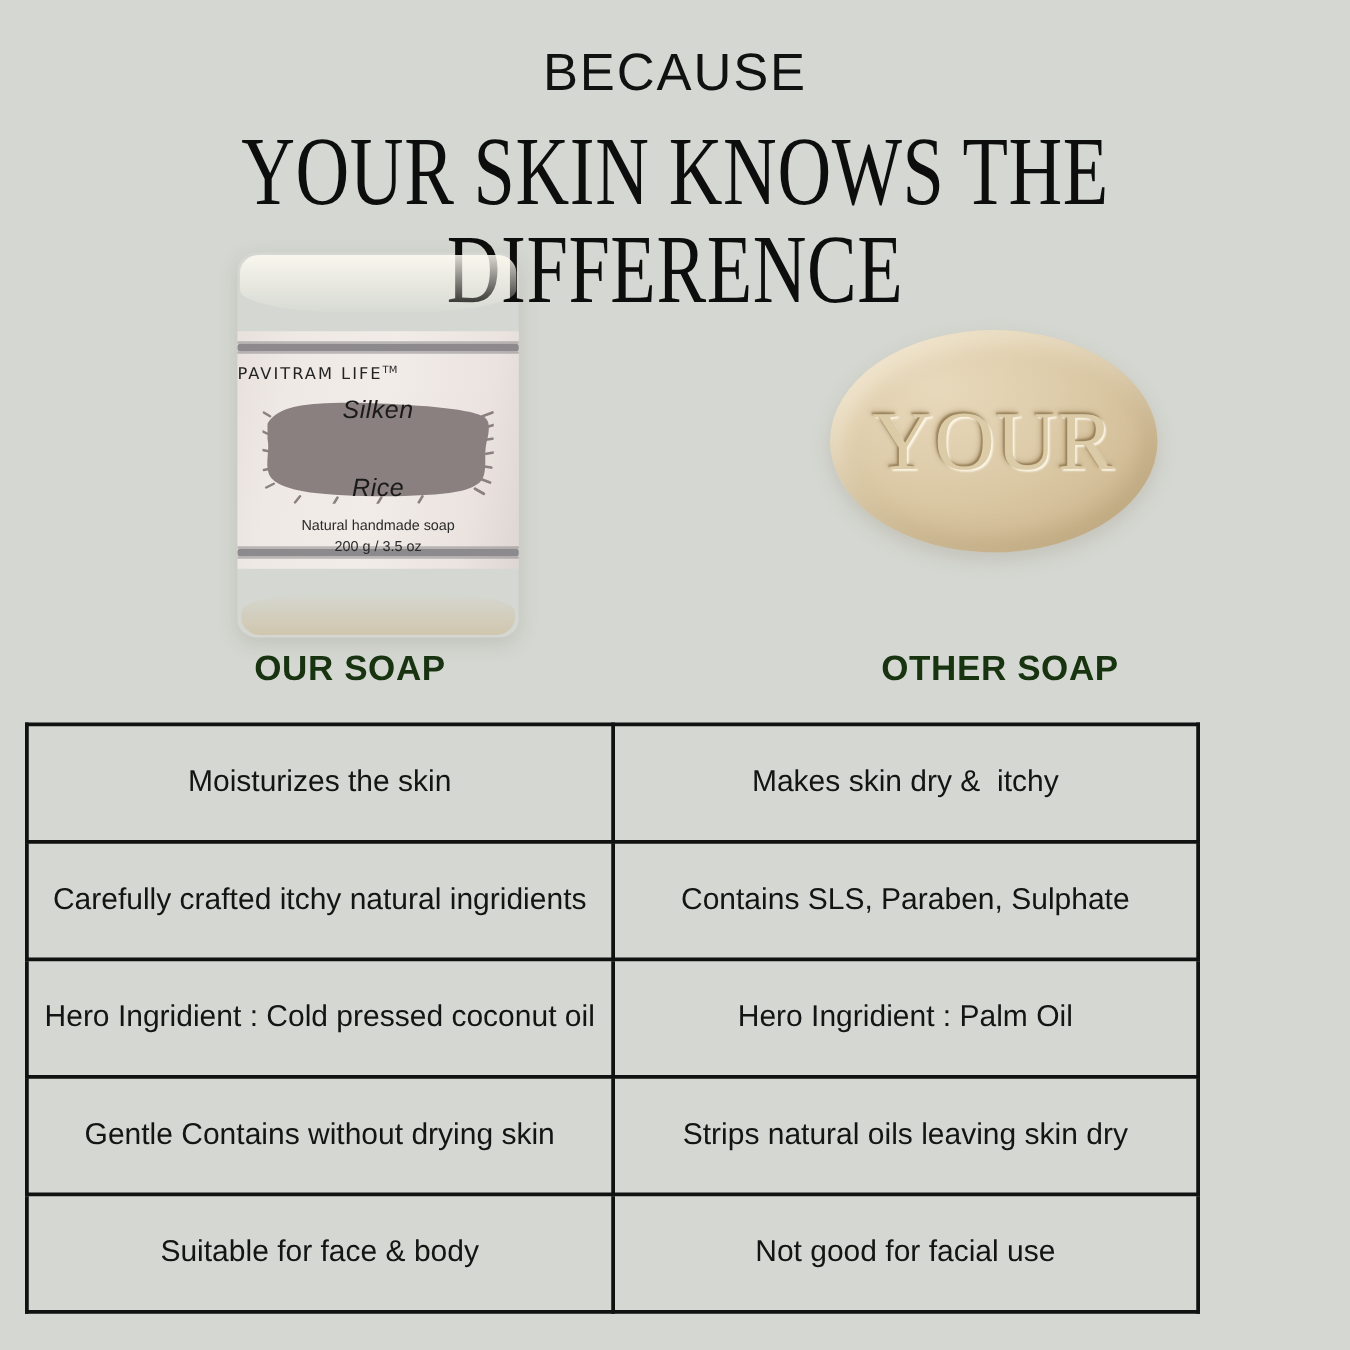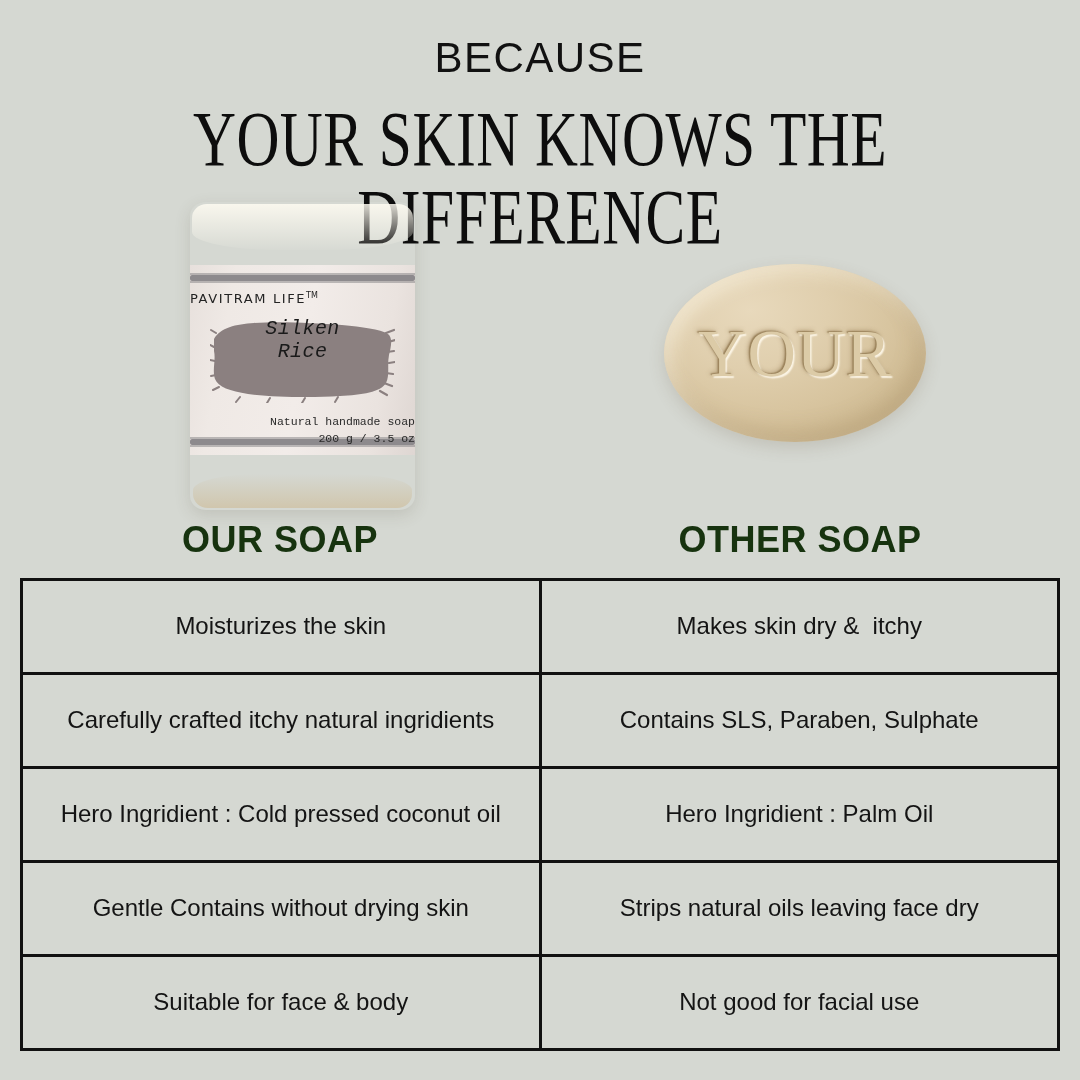--- a/index.html
+++ b/index.html
@@ -144,34 +144,34 @@
   }
   .brush-svg { display:block; width:100%; height:100%; }
   .variant-name {
     position: absolute;
     top: 52px;
     left: 0; right: 0;
     height: 86px;
     display: flex;
     flex-direction: column;
     align-items: center;
-    justify-content: flex-start;
-    font-family: Liberation Mono, monospace;
+    justify-content: space-between;
+    font-family: Liberation Sans, sans-serif;
     font-style: italic;
     font-size: 20px;
     color: #1a1a1a;
     line-height: 1.15;
     letter-spacing: 0.4px;
   }
   .label-desc {
     position: absolute;
     left: 0; right: 0;
     top: 148px;
-    text-align: right;
-    font-family: Liberation Mono, monospace;
+    text-align: center;
+    font-family: Liberation Sans, sans-serif;
     font-size: 11.5px;
     color: #2a2a2a;
     line-height: 1.5;
   }
 
   
   .other-soap-figure {
     position: absolute;
     left: 664px;
     top: 68px;
@@ -216,31 +216,31 @@
     top: 519px;
     left: 20px;
     width: 1040px;
     display: flex;
   }
   .col-header {
     flex: 1;
     text-align: center;
     font-family: "Liberation Sans", sans-serif;
     font-weight: bold;
-    font-size: 36px;
+    font-size: 28px;
     letter-spacing: 0.5px;
     color: #17330f;
   }
 
   
   .compare-table {
     position: absolute;
     left: 20px;
     top: 578px;
-    width: 1040px;
+    width: 940px;
     height: 455px;
     border-collapse: collapse;
     table-layout: fixed;
   }
   .compare-table td {
     border: 3px solid #111111;
     width: 50%;
     height: 91px;
     text-align: center;
     vertical-align: middle;
@@ -318,20 +318,20 @@
     <tr>
       <td>Carefully crafted itchy natural ingridients</td>
       <td>Contains SLS, Paraben, Sulphate</td>
     </tr>
     <tr>
       <td>Hero Ingridient : Cold pressed coconut oil</td>
       <td>Hero Ingridient : Palm Oil</td>
     </tr>
     <tr>
       <td>Gentle Contains without drying skin</td>
-      <td>Strips natural oils leaving face dry</td>
+      <td>Strips natural oils leaving skin dry</td>
     </tr>
     <tr>
       <td>Suitable for face &amp; body</td>
       <td>Not good for facial use</td>
     </tr>
   </tbody>
 </table>
 
 </body></html>

